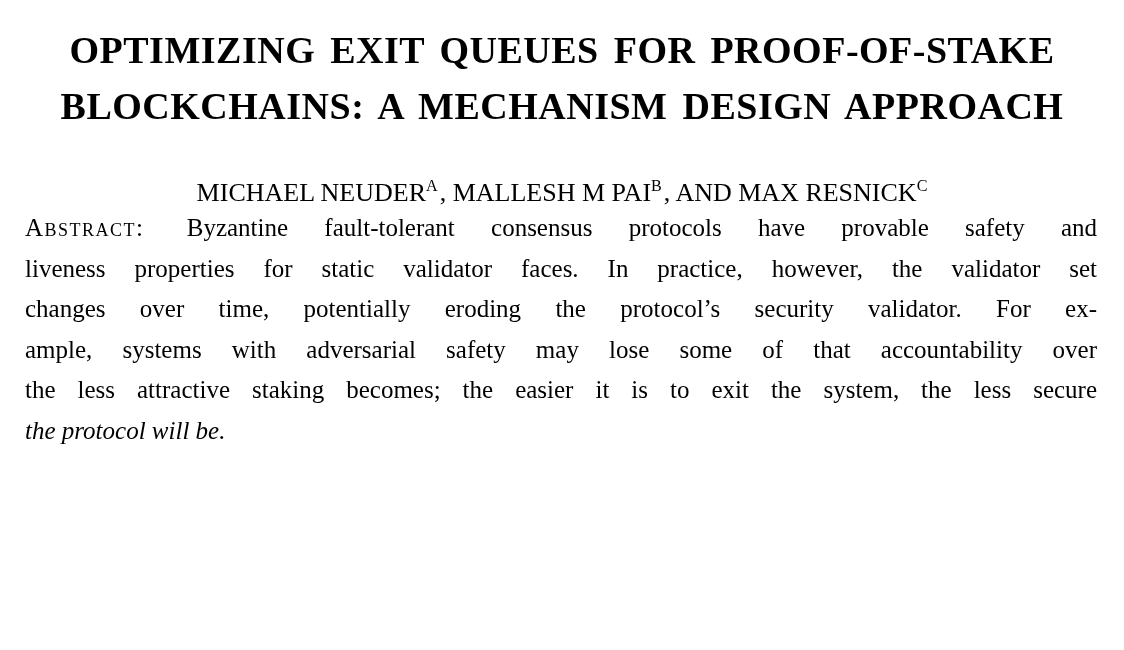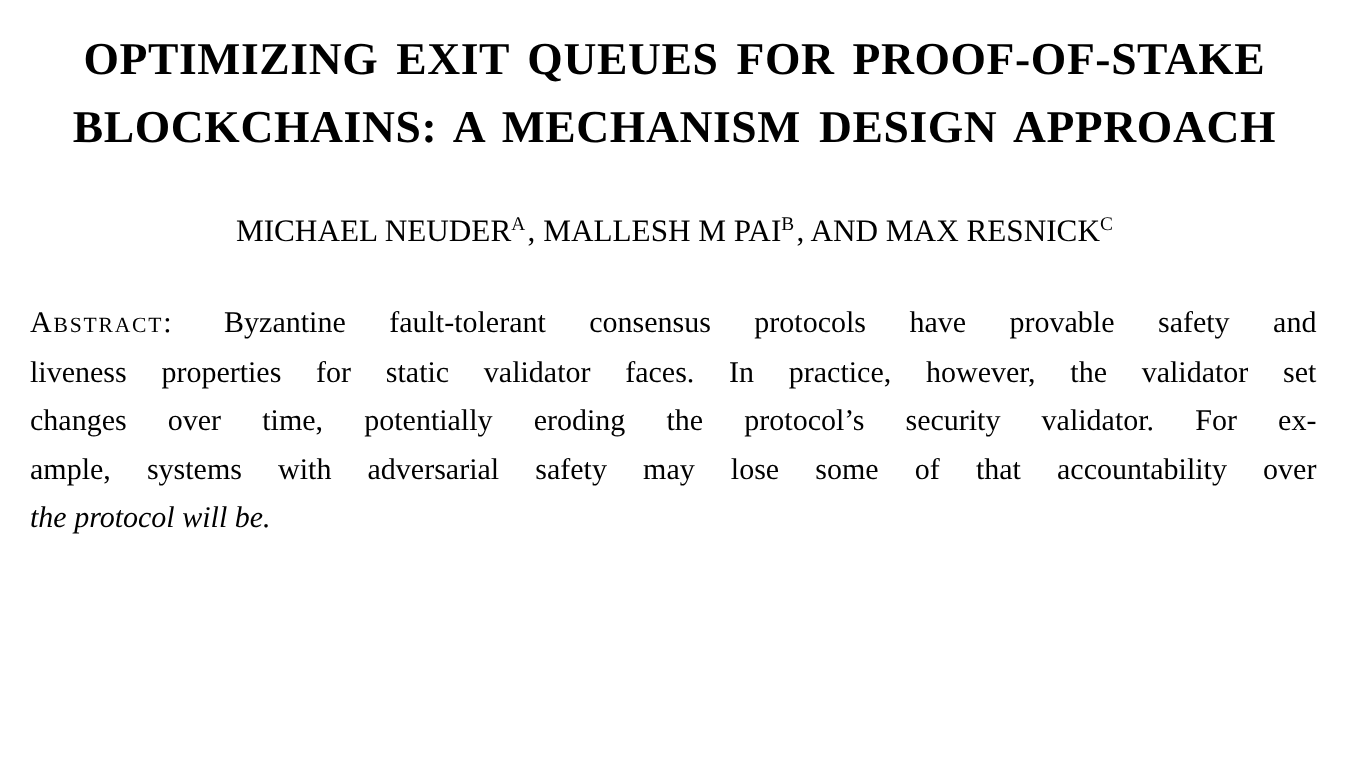--- a/index.html
+++ b/index.html
@@ -42,21 +42,20 @@
     }
     .authors sup {
       font-size: 62%;
       vertical-align: super;
       line-height: 0;
     }
     .author-sep {
       margin-left: 2px;
     }
     .abstract {
-      margin-top: 42px;
       padding: 0 27px 0 25px;
       font-size: 25px;
       line-height: 40.5px;
     }
     .abstract-line {
       text-align: justify;
       text-align-last: justify;
     }
     .abstract-line.last {
       text-align-last: left;
@@ -85,16 +84,17 @@
   </div>
 
   <div class="abstract">
     <div class="abstract-line">
       <span class="abstract-label">Abstract:</span>
       <span>Byzantine fault-tolerant consensus protocols have provable safety and</span>
     </div>
     <div class="abstract-line">liveness properties for static validator faces. In practice, however, the validator set</div>
     <div class="abstract-line">changes over time, potentially eroding the protocol’s security validator. For ex-</div>
     <div class="abstract-line">ample, systems with adversarial safety may lose some of that accountability over</div>
+    <div class="abstract-line">the less attractive staking becomes; the easier it is to exit the system, the less secure</div>
     <div class="abstract-line last">the protocol will be.</div>
   </div>
 
 </div>
 
 </body></html>

